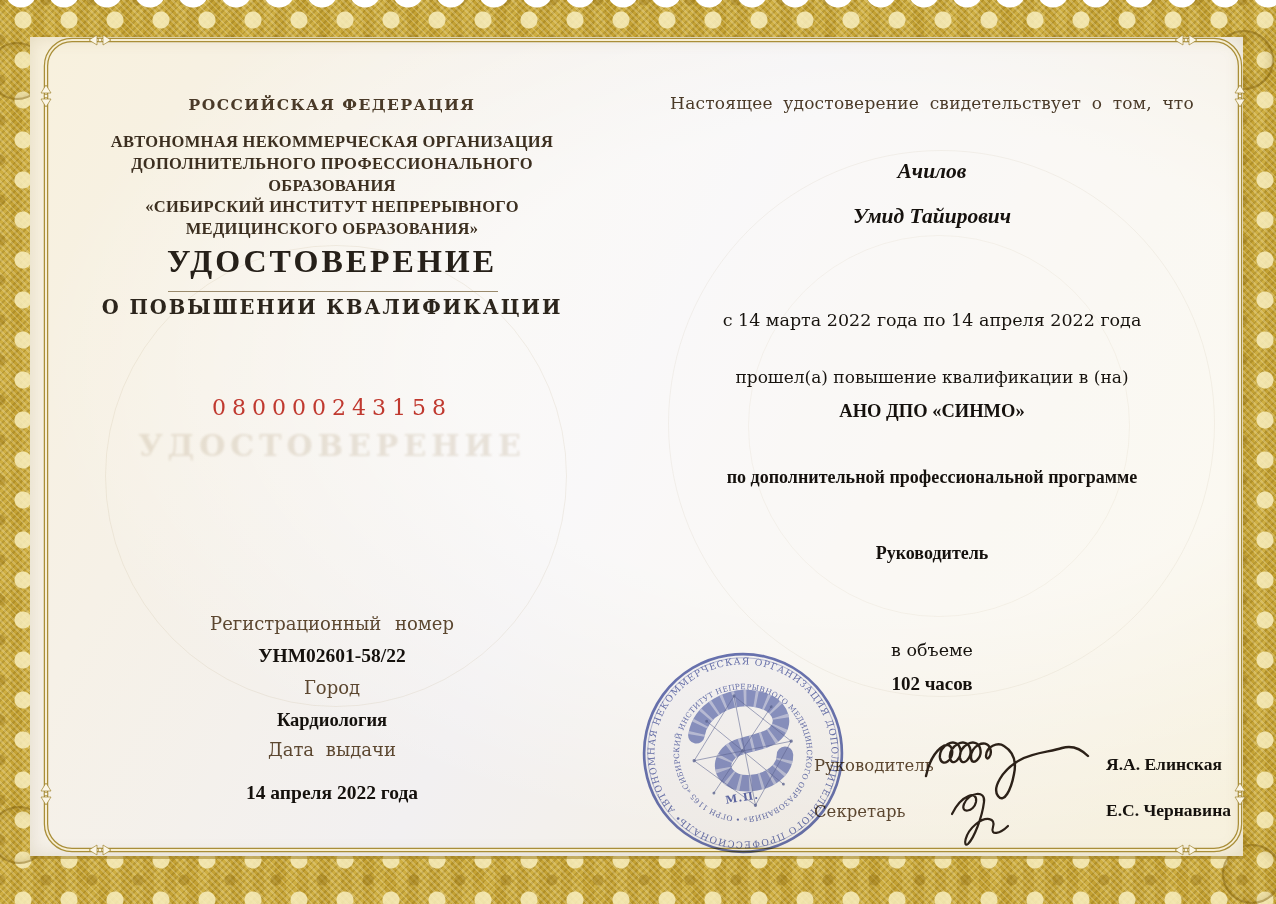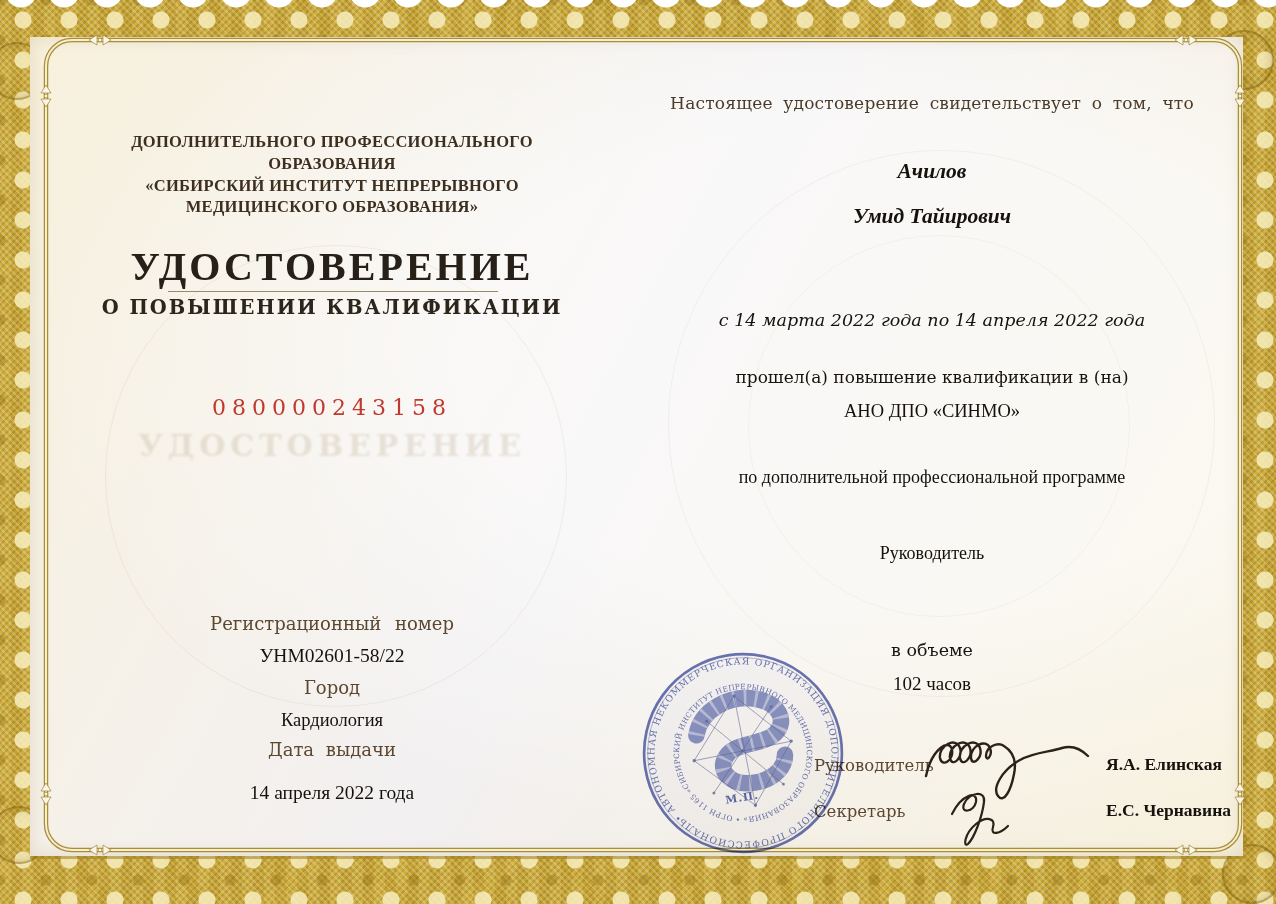--- a/index.html
+++ b/index.html
@@ -31,21 +31,21 @@
   .goldline{position:absolute;left:30px;right:33px;top:856px;height:3px;background:#9c7d22;opacity:.55;z-index:3;}
   .frame{position:absolute;left:0;top:0;z-index:3;pointer-events:none;}
   .wm-ring{position:absolute;border-radius:50%;z-index:3;pointer-events:none;}
   .ghost{position:absolute;z-index:3;text-align:center;color:rgba(168,146,110,.22);
     filter:blur(1.1px);letter-spacing:5px;font-size:30px;font-weight:600;}
   .abs{position:absolute;z-index:4;}
   .col-left{left:88px;width:488px;text-align:center;}
   .col-right{left:642px;width:580px;text-align:center;}
   .lbl{color:#5c4730;}
   .ink{color:#17130e;}
-  .b{font-weight:400;color:#15110d;font-family:"Liberation Serif","DejaVu Serif",serif;}
+  .b{font-weight:700;color:#15110d;font-family:"Liberation Serif","DejaVu Serif",serif;}
   .bi{font-weight:700;font-style:italic;color:#15110d;font-family:"Liberation Serif","DejaVu Serif",serif;}
   .stamp{position:absolute;left:640px;top:650px;width:206px;height:206px;z-index:5;
     transform:rotate(-9deg);mix-blend-mode:multiply;}
   .sig{position:absolute;z-index:6;}
 </style>
 </head>
 <body>
 
 <div class="certificate">
 
@@ -98,48 +98,50 @@
             <circle r="1.8"></circle>
           </g>
         <g transform="translate(1240,794) rotate(90)">
             <path d="M-11,0 L-3,-5 L-3,5 Z M11,0 L3,-5 L3,5 Z"></path>
             <circle r="1.8"></circle>
           </g>
       </g>
     </g>
   </svg>
 
+  <div class="abs col-left" style="top:95px;font-size:15.5px;font-weight:600;letter-spacing:1.5px;color:#4a3a28;">РОССИЙСКАЯ ФЕДЕРАЦИЯ</div>
 
   <div class="abs col-left" style="top:131px;font-size:16.5px;line-height:21.8px;letter-spacing:.3px;color:#3c2f20;font-weight:700;font-family:'Liberation Serif','DejaVu Serif',serif;">
+    <div>АВТОНОМНАЯ НЕКОММЕРЧЕСКАЯ ОРГАНИЗАЦИЯ</div>
     <div>ДОПОЛНИТЕЛЬНОГО ПРОФЕССИОНАЛЬНОГО ОБРАЗОВАНИЯ</div>
     <div>«СИБИРСКИЙ ИНСТИТУТ НЕПРЕРЫВНОГО</div>
     <div>МЕДИЦИНСКОГО ОБРАЗОВАНИЯ»</div>
   </div>
 
-  <div class="abs col-left" style="top:243px;font-size:40px;font-weight:700;letter-spacing:3px;color:#262019;font-family:'Liberation Serif','DejaVu Serif',serif;">УДОСТОВЕРЕНИЕ</div>
+  <div class="abs col-left" style="top:243px;font-size:32px;font-weight:700;letter-spacing:3px;color:#262019;font-family:'Liberation Serif','DejaVu Serif',serif;">УДОСТОВЕРЕНИЕ</div>
   <div class="abs" style="left:168px;top:291px;width:330px;height:1.3px;background:#9a8a6c;z-index:4;"></div>
   <div class="abs col-left" style="top:296px;font-size:19.5px;font-weight:600;letter-spacing:2px;color:#2c251c;">О ПОВЫШЕНИИ КВАЛИФИКАЦИИ</div>
 
   <div class="abs col-left" style="top:395px;font-size:22px;letter-spacing:6px;color:#c0392f;font-weight:500;">080000243158</div>
 
   <div class="abs col-left lbl" style="top:613px;font-size:18px;word-spacing:8px;">Регистрационный номер</div>
   <div class="abs col-left b" style="top:645px;font-size:19.5px;">УНМ02601-58/22</div>
 
   <div class="abs col-left lbl" style="top:677px;font-size:18px;">Город</div>
   <div class="abs col-left b" style="top:710px;font-size:18.5px;">Кардиология</div>
 
   <div class="abs col-left lbl" style="top:739px;font-size:18px;word-spacing:6px;">Дата выдачи</div>
   <div class="abs col-left b" style="top:782px;font-size:19.5px;">14 апреля 2022 года</div>
 
   <div class="abs col-right" style="top:93px;font-size:17px;color:#4a3a28;word-spacing:5px;letter-spacing:.2px;">Настоящее удостоверение свидетельствует о том, что</div>
 
   <div class="abs col-right bi" style="top:159px;font-size:21.5px;">Ачилов</div>
   <div class="abs col-right bi" style="top:204px;font-size:21.5px;">Умид Тайирович</div>
 
-  <div class="abs col-right ink" style="top:310px;font-size:17.5px;font-style:italic;">с 14 марта 2022 года по 14 апреля 2022 года</div>
+  <div class="abs col-right ink" style="top:310px;font-size:17.5px;">с 14 марта 2022 года по 14 апреля 2022 года</div>
   <div class="abs col-right ink" style="top:367px;font-size:17px;text-align:center;">прошел(а) повышение квалификации в (на)</div>
   <div class="abs col-right b" style="top:401px;font-size:18.5px;">АНО ДПО «СИНМО»</div>
 
   <div class="abs col-right b" style="top:467px;font-size:18px;text-align:center;">по дополнительной профессиональной программе</div>
   <div class="abs col-right b" style="top:543px;font-size:18px;">Руководитель</div>
 
   <div class="abs col-right ink" style="top:640px;font-size:17.5px;">в объеме</div>
   <div class="abs col-right b" style="top:673px;font-size:19px;">102 часов</div>
 
   <div class="abs lbl" style="left:814px;top:756px;font-size:16.5px;">Руководитель</div>

